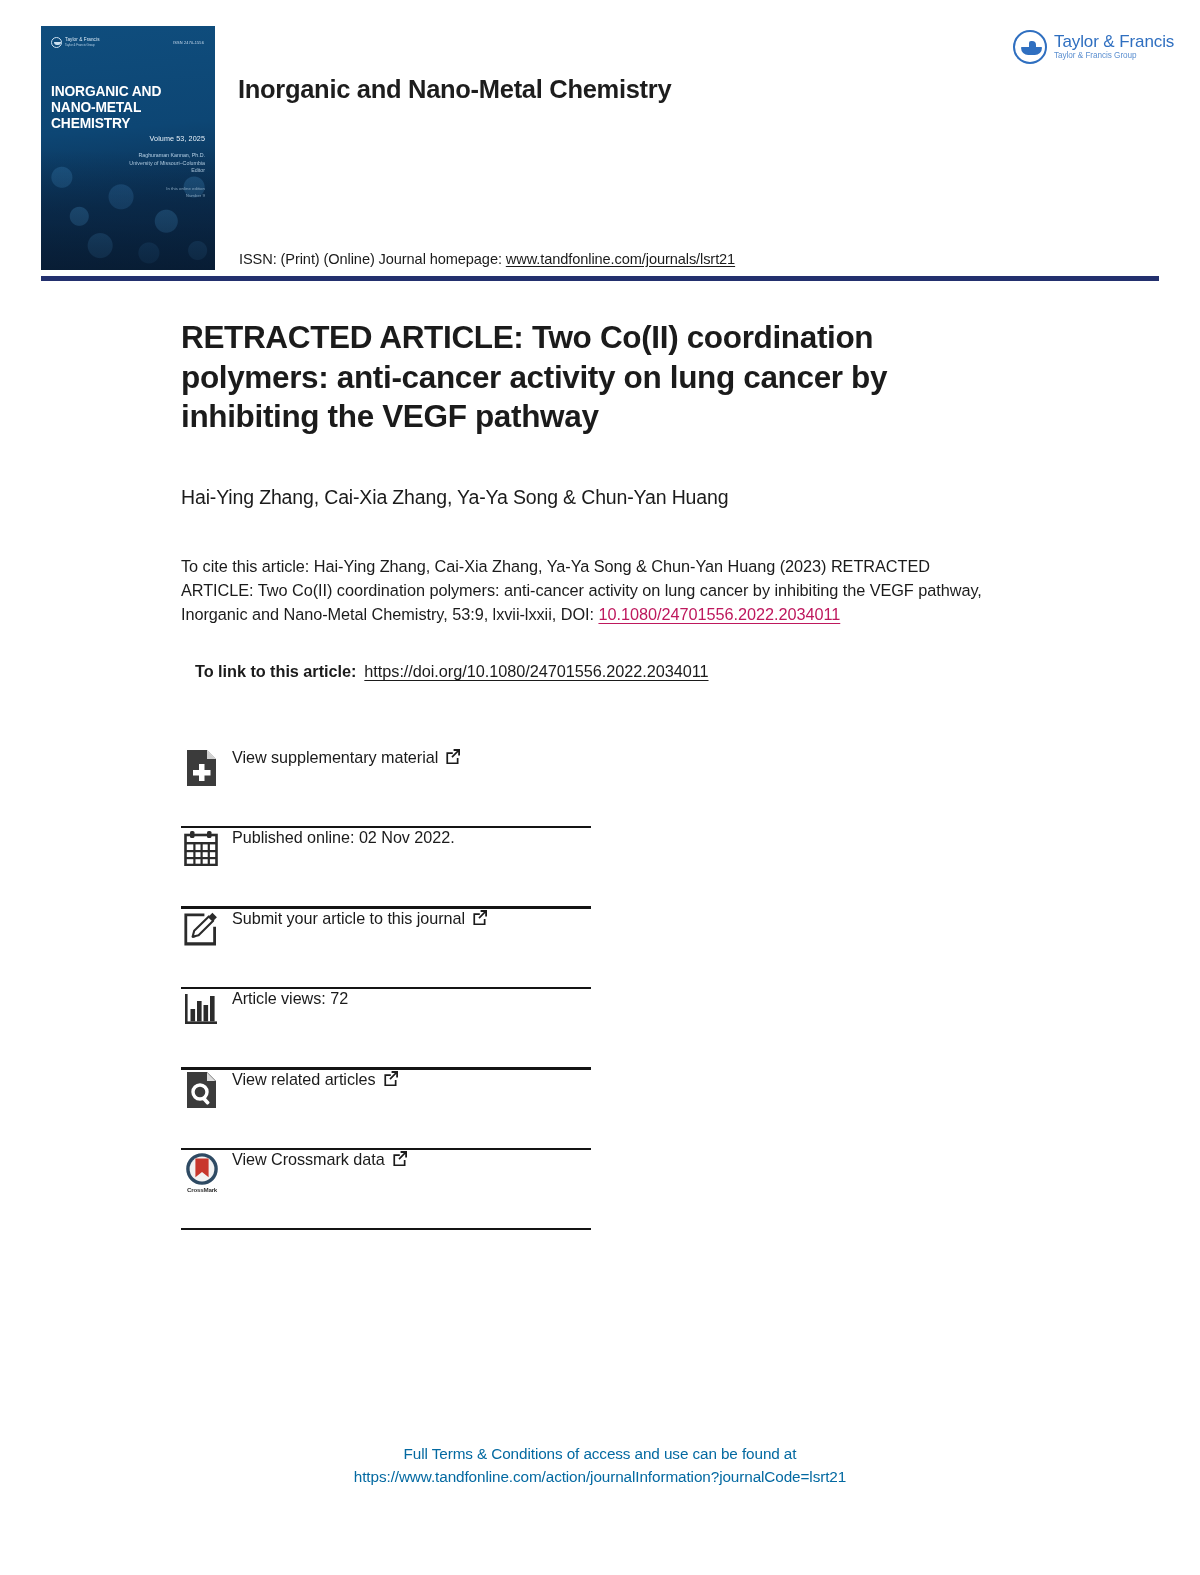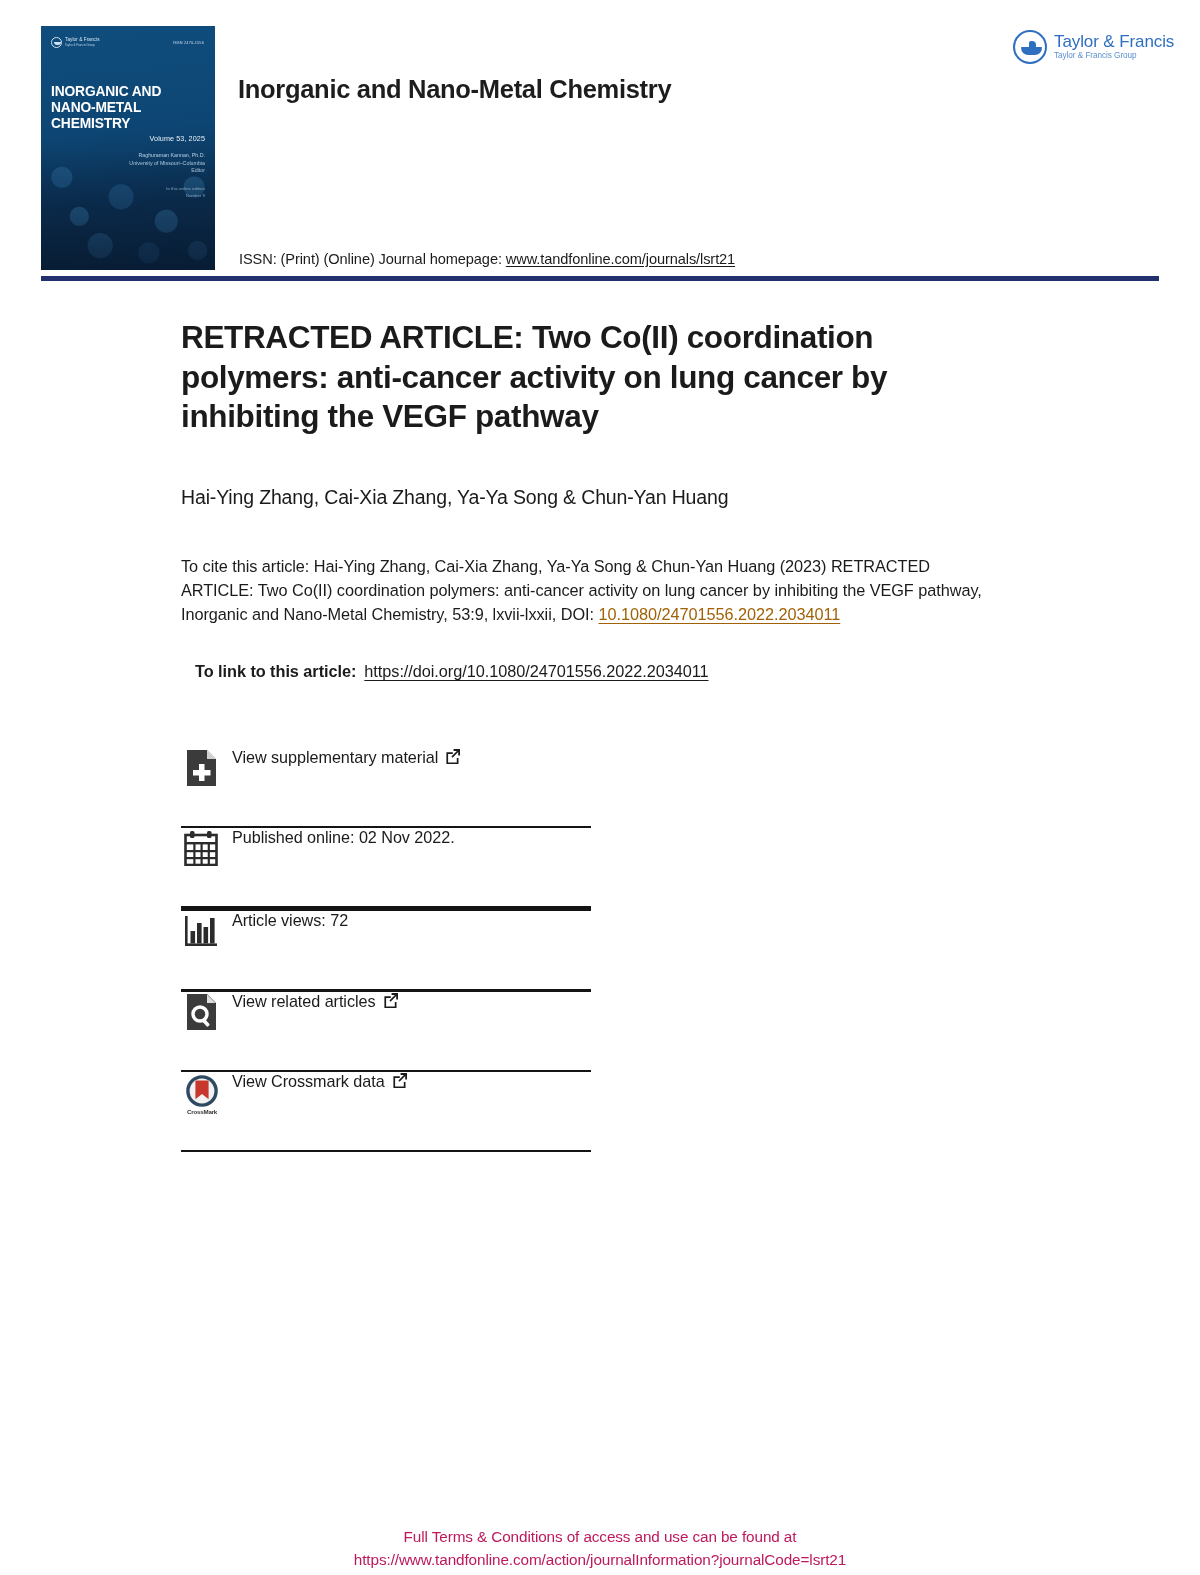--- a/index.html
+++ b/index.html
@@ -131,22 +131,22 @@
   }
   .action-row .lbl { font-size: 16.2px; color: #1b1b1b; letter-spacing: -.05px; white-space: nowrap; }
   .ext { display: inline-block; margin-left: 7px; vertical-align: -2px; }
   .sep { height: 2.4px; background: #141414; width: 410px; }
 
   .crossmark-wrap { width: 42px; height: 46px; display:flex; flex-direction:column; align-items:center; justify-content:center; margin-right: 9px; flex:none;}
   .crossmark-label { font-size: 6.2px; color: #333; letter-spacing: -.2px; margin-top: 1px; font-weight: 700; }
 
   
   .footer {
-    position: absolute; left: 0; top: 1526px; width: 1200px;
-    text-align: center; font-size: 15.3px; color: #be185d; line-height: 1.5;
+    position: absolute; left: 0; top: 1443px; width: 1200px;
+    text-align: center; font-size: 15.3px; color: #0369a1; line-height: 1.5;
     letter-spacing: -.1px;
   }
 </style>
 </head>
 <body>
 
 <div class="page">
 
   <div class="header">
 
@@ -187,21 +187,21 @@
       <span>ISSN: (Print) (Online) Journal homepage: </span><a class="u" href="#" style="color:#1b1b1b;">www.tandfonline.com/journals/lsrt21</a>
     </div>
 
     <div class="rule-blue"></div>
   </div>
 
   <div class="article-title">RETRACTED ARTICLE: Two Co(II) coordination polymers: anti-cancer activity on lung cancer by inhibiting the VEGF pathway</div>
   <div class="authors">Hai-Ying Zhang, Cai-Xia Zhang, Ya-Ya Song &amp; Chun-Yan Huang</div>
 
   <div class="cite">
-    <b>To cite this article:</b><span> Hai-Ying Zhang, Cai-Xia Zhang, Ya-Ya Song &amp; Chun-Yan Huang (2023) RETRACTED ARTICLE: Two Co(II) coordination polymers: anti-cancer activity on lung cancer by inhibiting the VEGF pathway, Inorganic and Nano-Metal Chemistry, 53:9, lxvii-lxxii, DOI: </span><a class="doi" href="#" style="color:#a16207;text-align:right;">10.1080/24701556.2022.2034011</a>
+    <b>To cite this article:</b><span> Hai-Ying Zhang, Cai-Xia Zhang, Ya-Ya Song &amp; Chun-Yan Huang (2023) RETRACTED ARTICLE: Two Co(II) coordination polymers: anti-cancer activity on lung cancer by inhibiting the VEGF pathway, Inorganic and Nano-Metal Chemistry, 53:9, lxvii-lxxii, DOI: </span><a class="doi" href="#" style="color:#be185d;text-align:right;">10.1080/24701556.2022.2034011</a>
   </div>
 
   <div class="link-row">
     <b>To link to this article:</b><a class="u" href="#" style="color:#1b1b1b;">https://doi.org/10.1080/24701556.2022.2034011</a>
   </div>
 
   <div class="actions">
 
     <div class="action-row">
       <span class="ico">
@@ -234,20 +234,37 @@
           <rect x="16.5" y="14" width="2.2" height="21" fill="#2b2b2b"></rect>
           <rect x="23.7" y="14" width="2.2" height="21" fill="#2b2b2b"></rect>
           <rect x="1.5" y="20" width="31" height="2.2" fill="#2b2b2b"></rect>
           <rect x="1.5" y="27" width="31" height="2.2" fill="#2b2b2b"></rect>
         </svg>
       </span>
       <span class="lbl">Published online: 02 Nov 2022.</span>
     </div>
     <div class="sep"></div>
 
+    <div class="action-row">
+      <span class="ico">
+        <svg width="36" height="34" viewBox="0 0 36 34" aria-hidden="true">
+          <path d="M1.4 1.4 h20 v2.8 H4.2 v26 h26 V14.8 h2.8 v18.6 H1.4 Z" fill="#2b2b2b"></path>
+          <path d="M9.6 24.8 l1.6 -6.0 L25.8 4.4 l4.4 4.4 L15.6 23.2 Z" fill="#ffffff" stroke="#2b2b2b" stroke-width="2.1" stroke-linejoin="round"></path>
+          <path d="M26.2 3.9 l3.2 -3.2 4.5 4.5 -3.2 3.2 Z" fill="#2b2b2b"></path>
+          <path d="M10.4 22.5 l2.6 2.6 -3.6 1.0 Z" fill="#2b2b2b"></path>
+        </svg>
+      </span>
+      <span class="lbl">Submit your article to this journal</span>
+      <span class="ext">
+        <svg width="16" height="16" viewBox="0 0 16 16" aria-hidden="true">
+          <path d="M1.4 4.2 h6.4 v1.7 H3.1 v8.7 h8.7 V9.9 h1.7 v6.0 H1.4 Z" fill="#1b1b1b"></path>
+          <path d="M8.6 1.1 H15 v6.3 h-1.8 V4.1 L7.6 9.7 6.4 8.5 11.9 2.9 H8.6 Z" fill="#1b1b1b"></path>
+        </svg>
+      </span>
+    </div>
     <div class="sep"></div>
 
     <div class="action-row">
       <span class="ico">
         <svg width="34" height="32" viewBox="0 0 34 32" aria-hidden="true">
           <rect x="1" y="1" width="2.6" height="30" fill="#2b2b2b"></rect>
           <rect x="1" y="28.4" width="32" height="2.6" fill="#2b2b2b"></rect>
           <rect x="6.5" y="16" width="4.6" height="12.4" fill="#2b2b2b"></rect>
           <rect x="13" y="8" width="4.6" height="20.4" fill="#2b2b2b"></rect>
           <rect x="19.5" y="12" width="4.6" height="16.4" fill="#2b2b2b"></rect>

